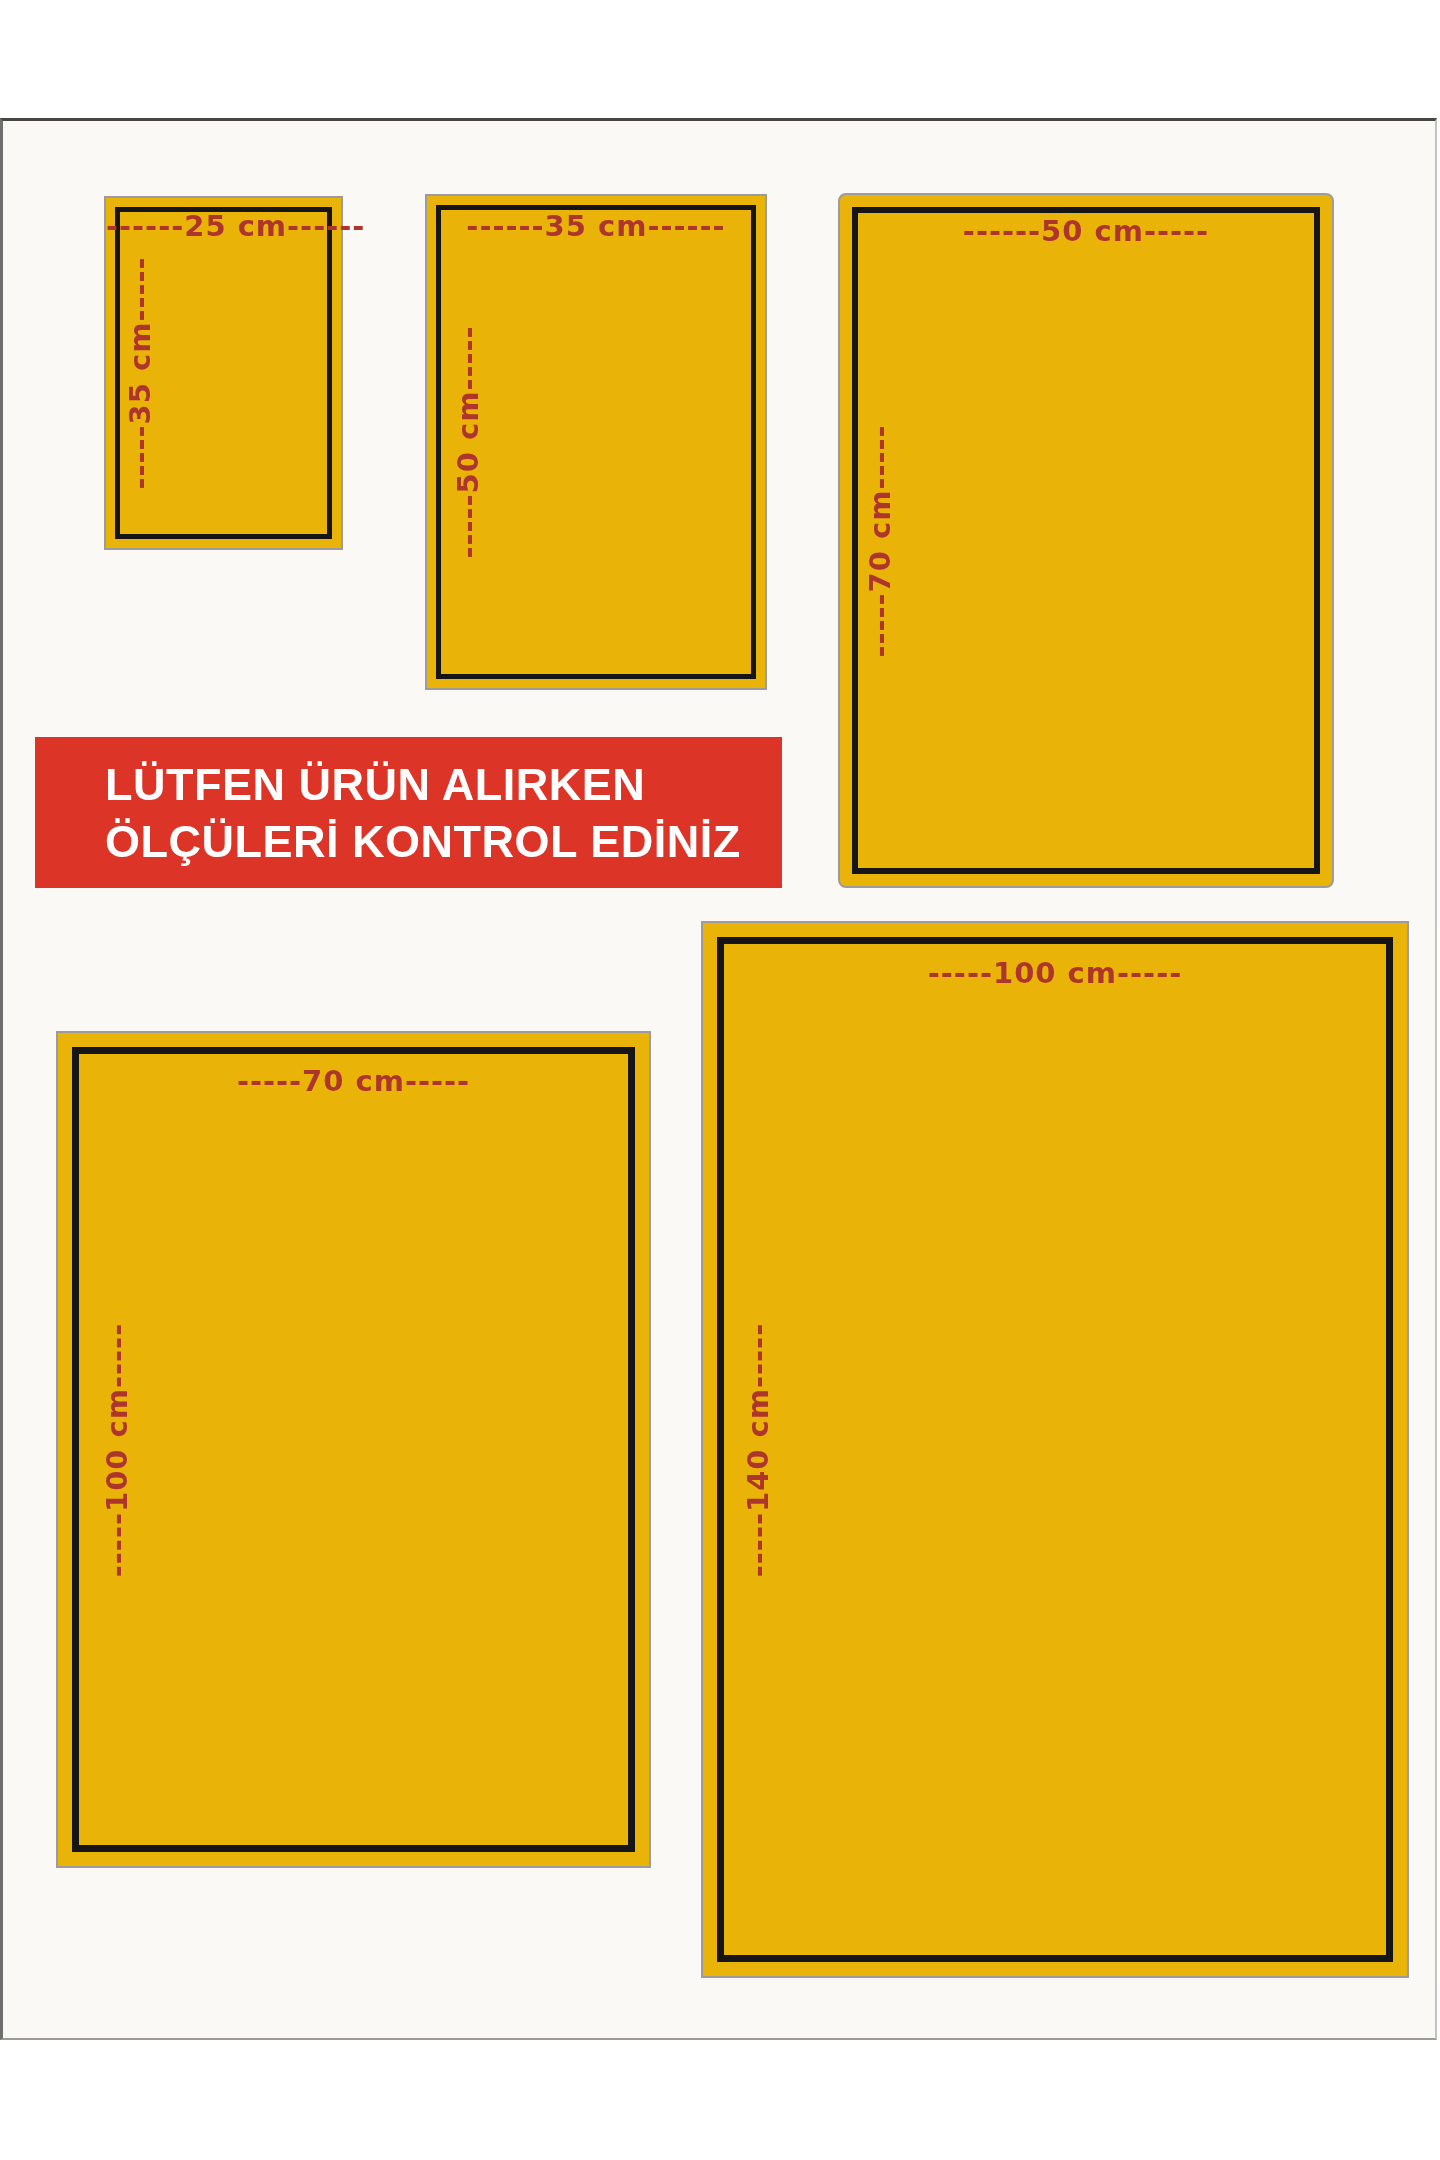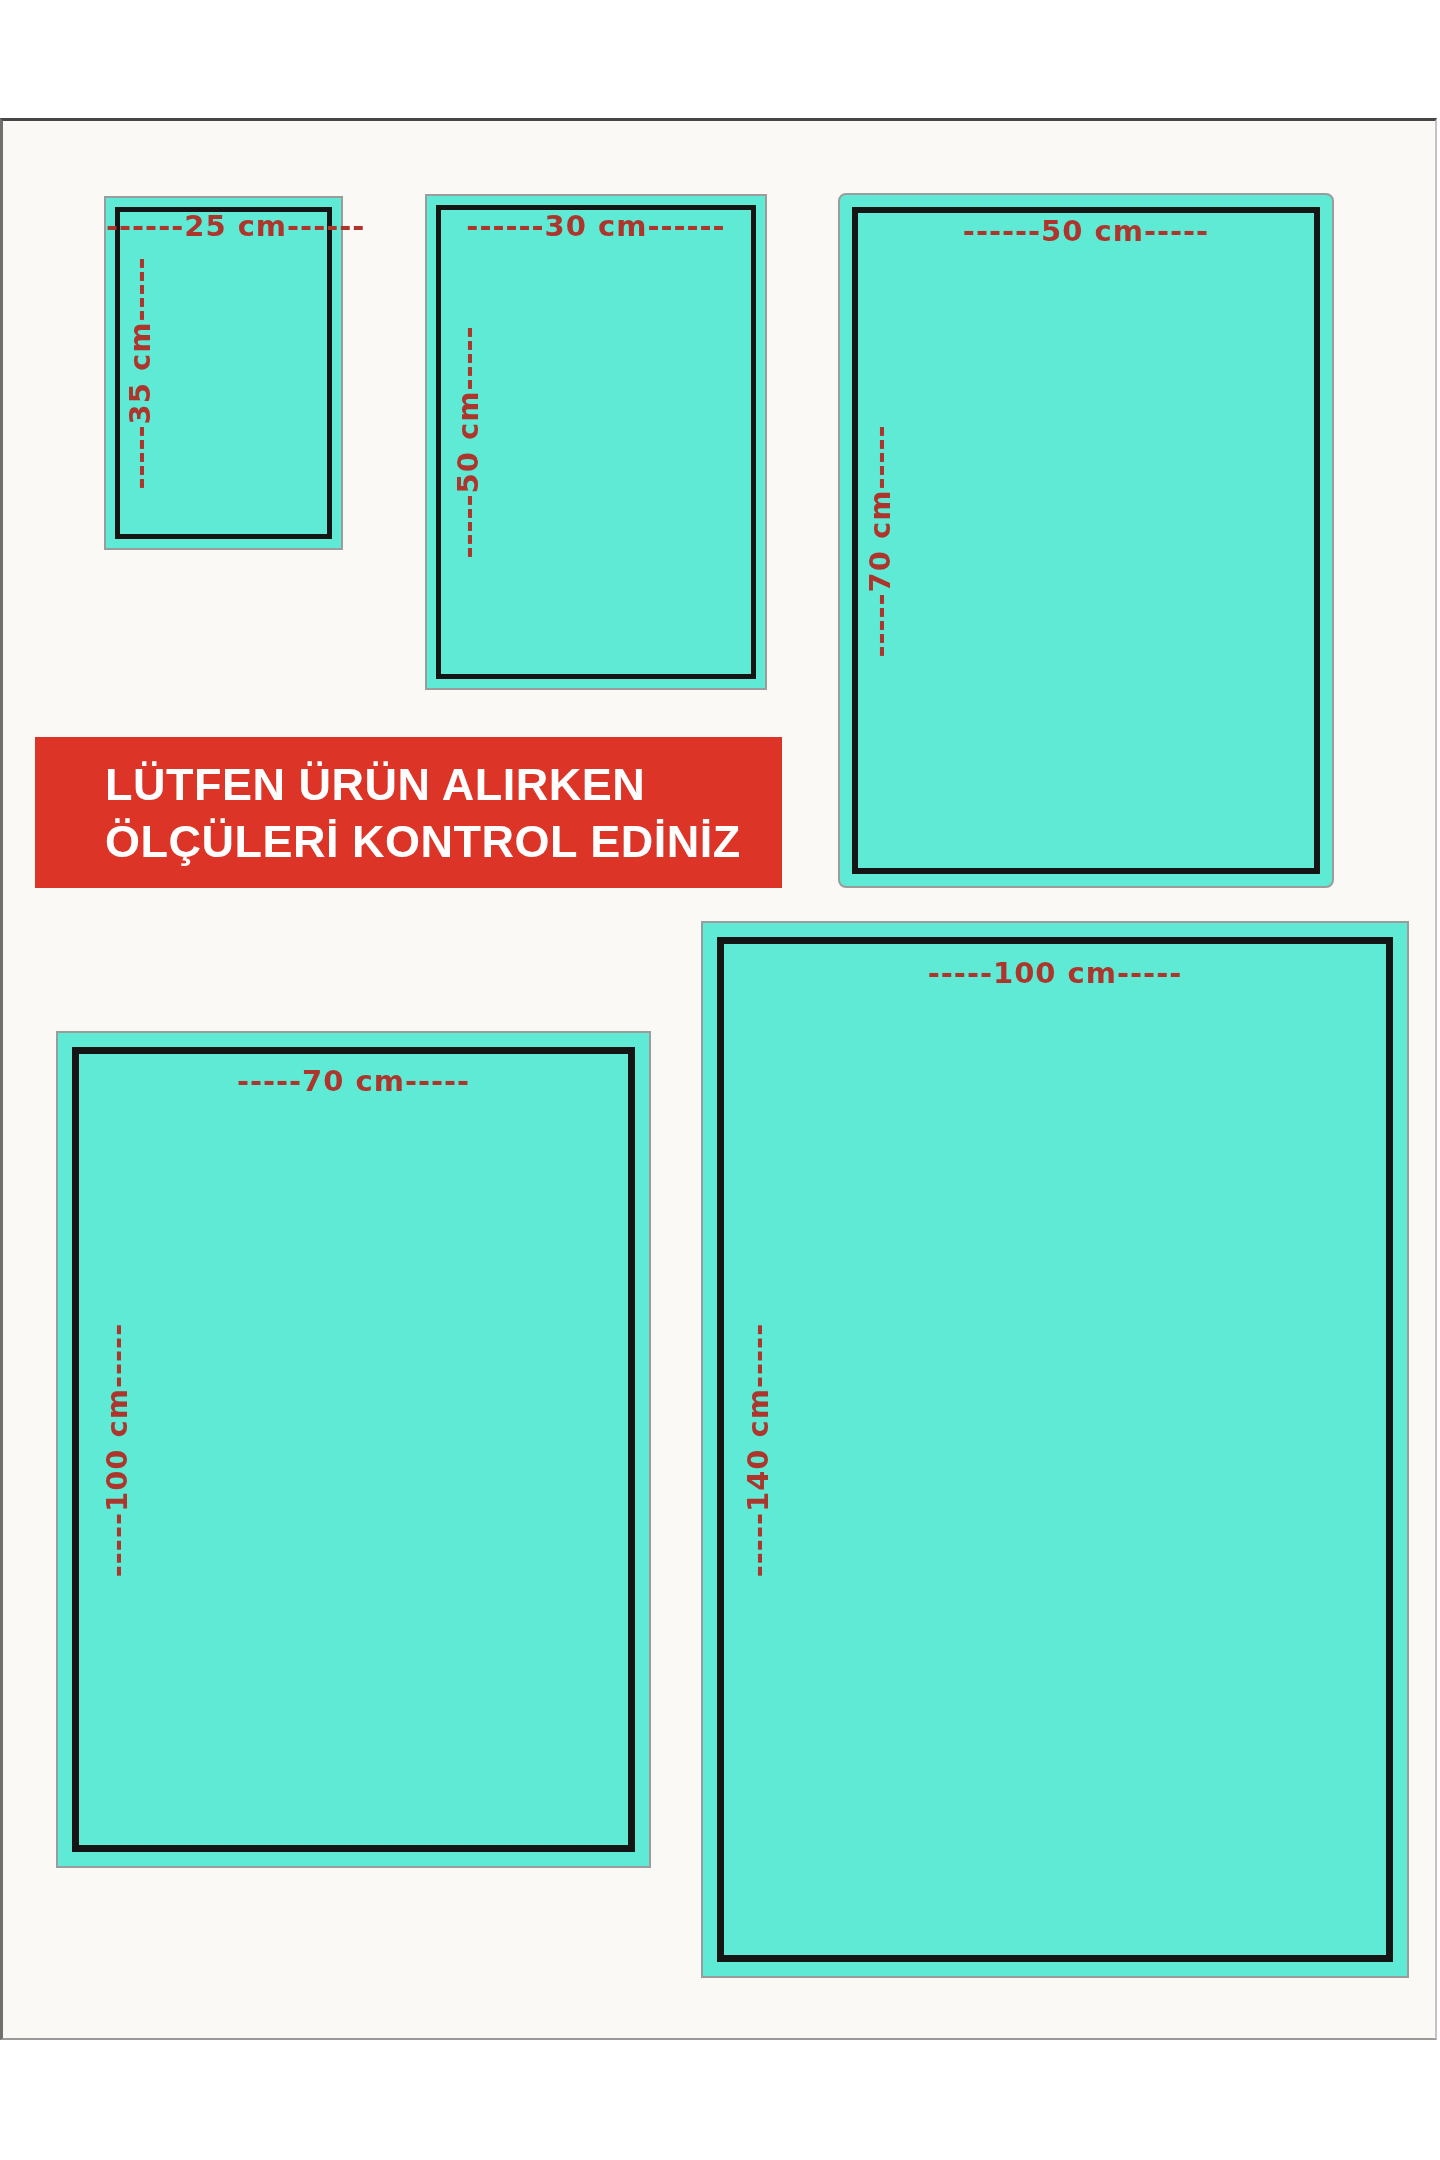--- a/index.html
+++ b/index.html
@@ -14,21 +14,21 @@
     background:#faf9f6;
     border-top:3px solid #474747;
     border-left:3px solid #6f6f6f;
     border-right:2px solid #c3c3c3;
     border-bottom:2px solid #9a9a9a;
     box-sizing:border-box;
   }
   
   .frame {
     position:absolute; box-sizing:border-box;
-    background:#5eead4;
+    background:#eab308;
     border:2px solid #9c9c9c;
   }
   
   .inner {
     position:absolute; box-sizing:border-box;
     border-style:solid; border-color:#151515;
     background:transparent;
   }
   .hlabel {
     position:absolute; left:0; right:0; text-align:center;
@@ -60,21 +60,21 @@
   <div class="sheet">
 
     <div class="frame" style="left:101px; top:75px; width:239px; height:354px;">
       <div class="inner" style="left:9px; top:9px; right:9px; bottom:9px; border-width:5px;"></div>
       <div class="hlabel" style="top:14px;">------25 cm------</div>
       <div class="vlabel" style="left:34px;">-----35 cm-----</div>
     </div>
 
     <div class="frame" style="left:422px; top:73px; width:342px; height:496px;">
       <div class="inner" style="left:9px; top:9px; right:9px; bottom:9px; border-width:5px;"></div>
-      <div class="hlabel" style="top:16px;">------30 cm------</div>
+      <div class="hlabel" style="top:16px;">------35 cm------</div>
       <div class="vlabel" style="left:41px;">-----50 cm-----</div>
     </div>
 
     <div class="frame" style="left:835px; top:72px; width:496px; height:695px;border-radius:8px;">
       <div class="inner" style="left:12px; top:12px; right:12px; bottom:12px; border-width:6px;"></div>
       <div class="hlabel" style="top:22px;">------50 cm-----</div>
       <div class="vlabel" style="left:40px;">-----70 cm-----</div>
     </div>
 
     <div class="frame" style="left:53px; top:910px; width:595px; height:837px;">

